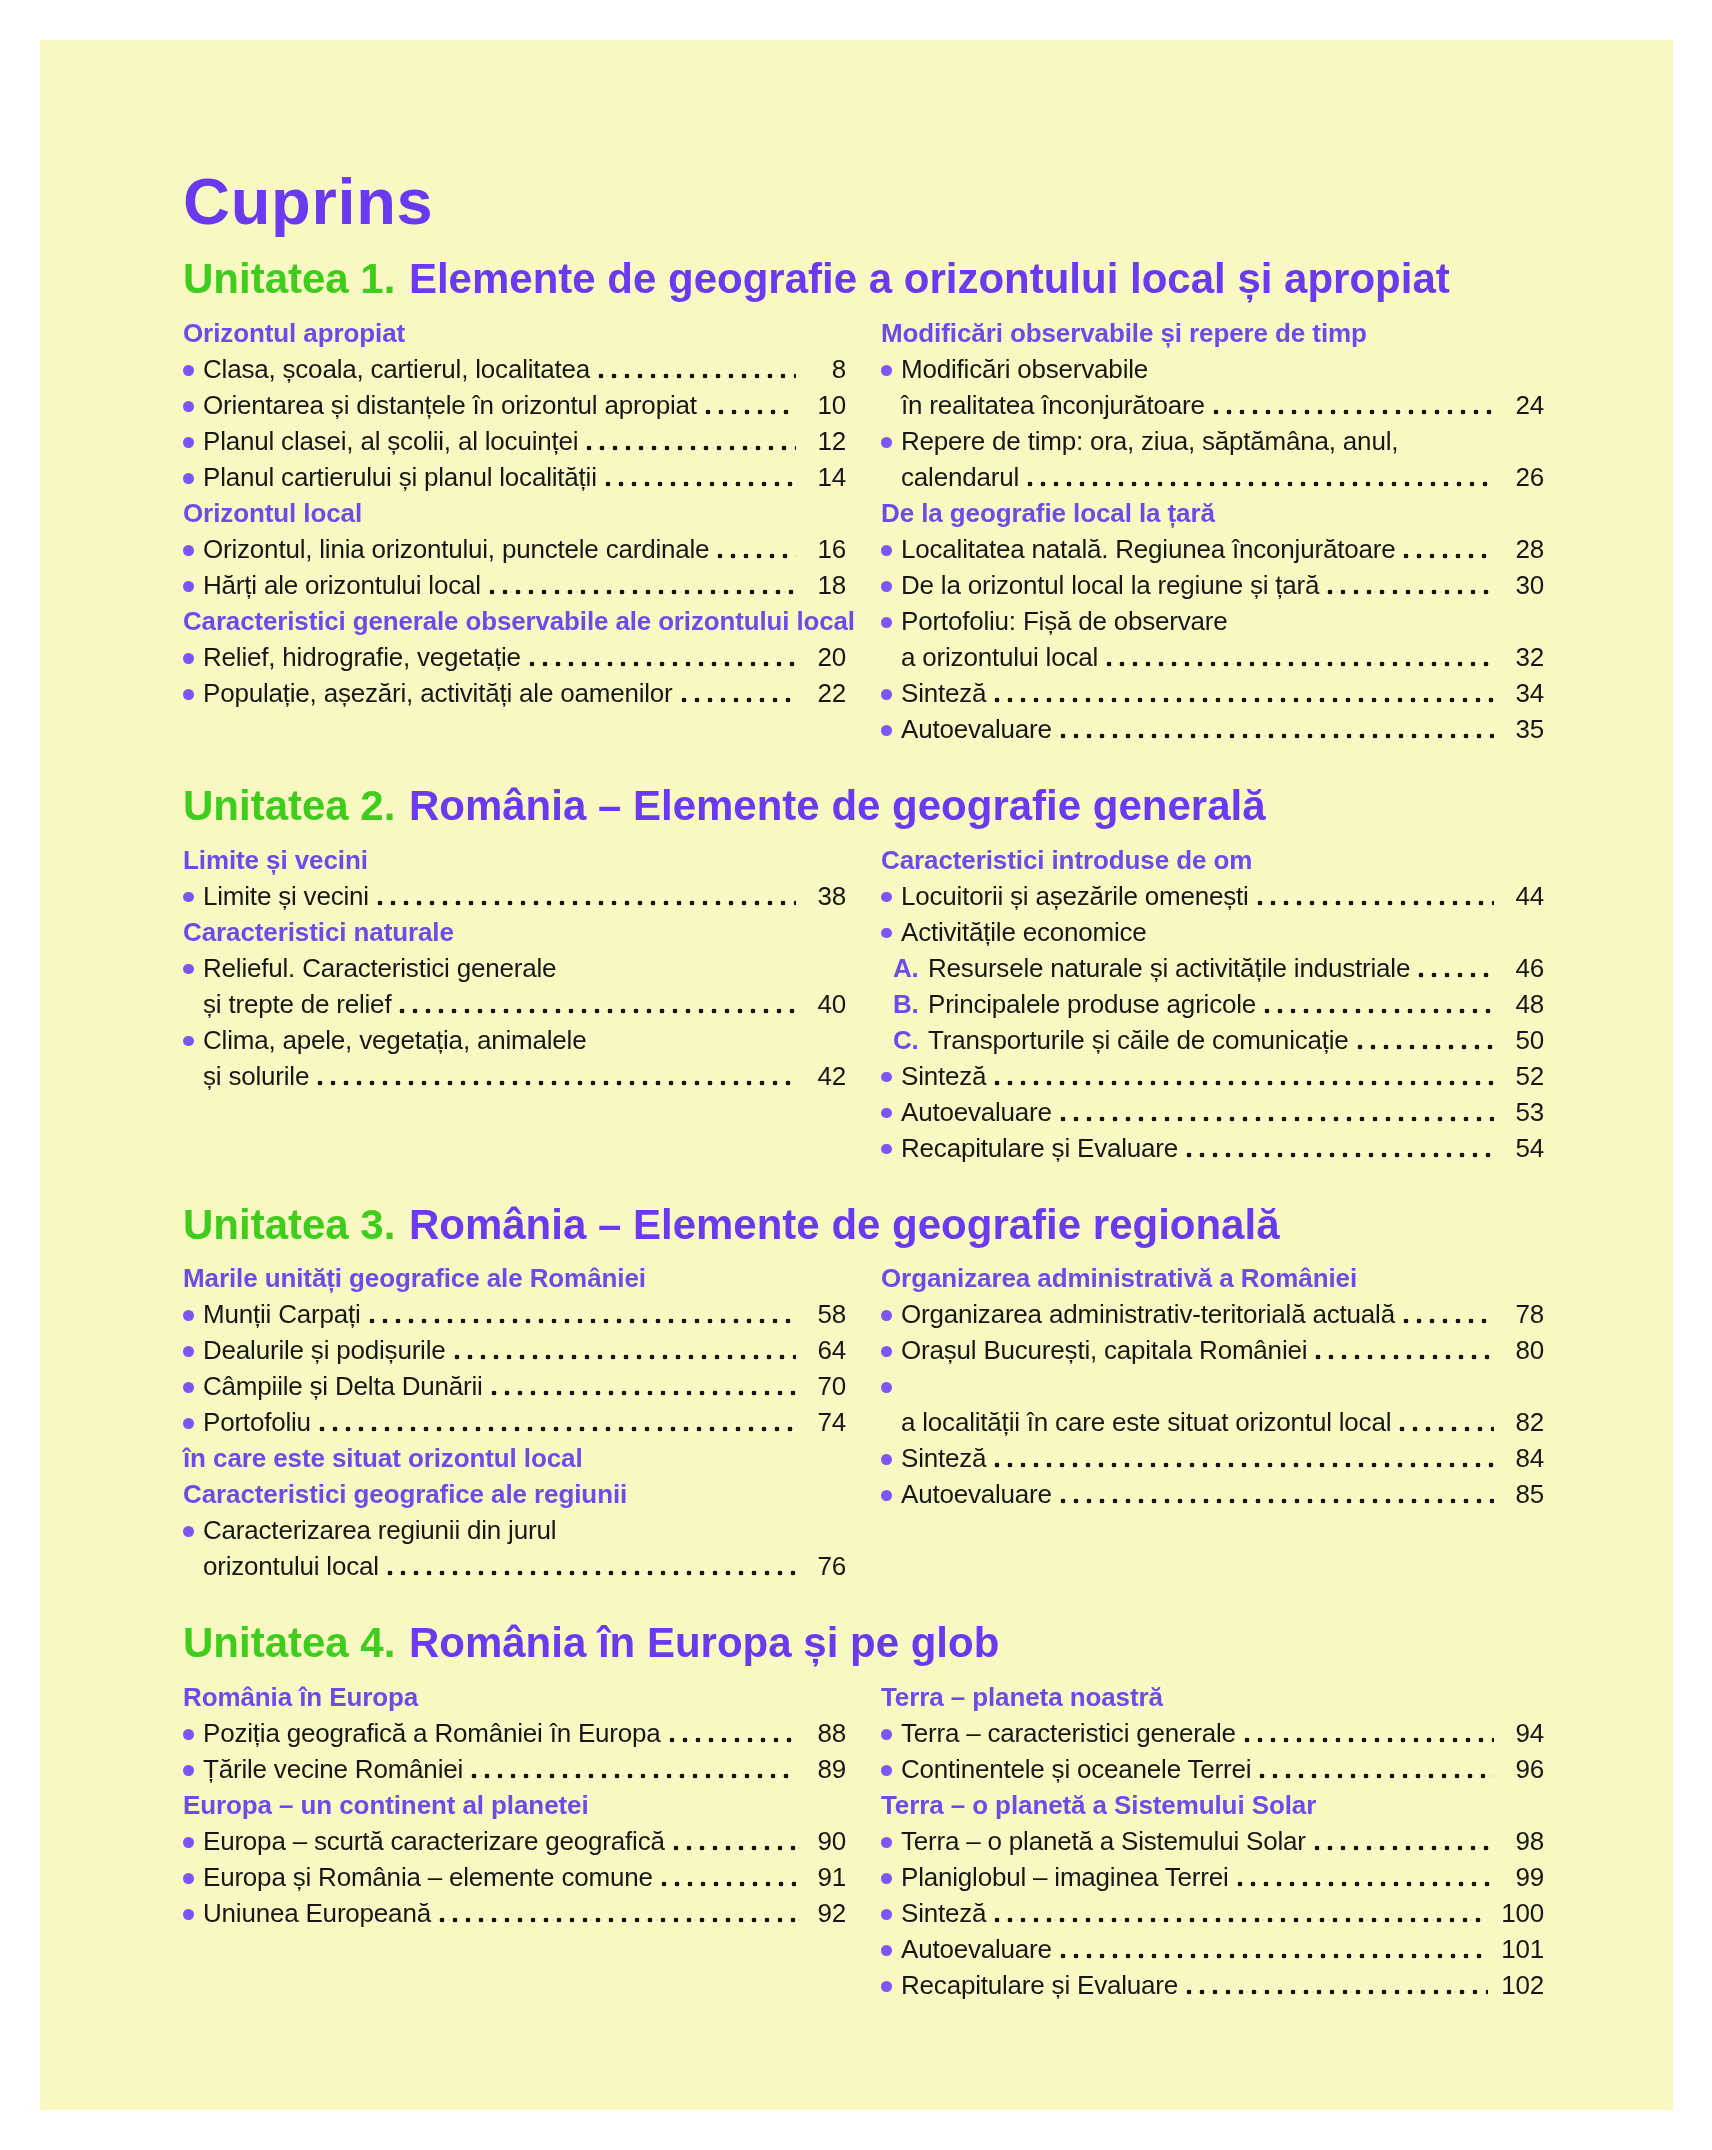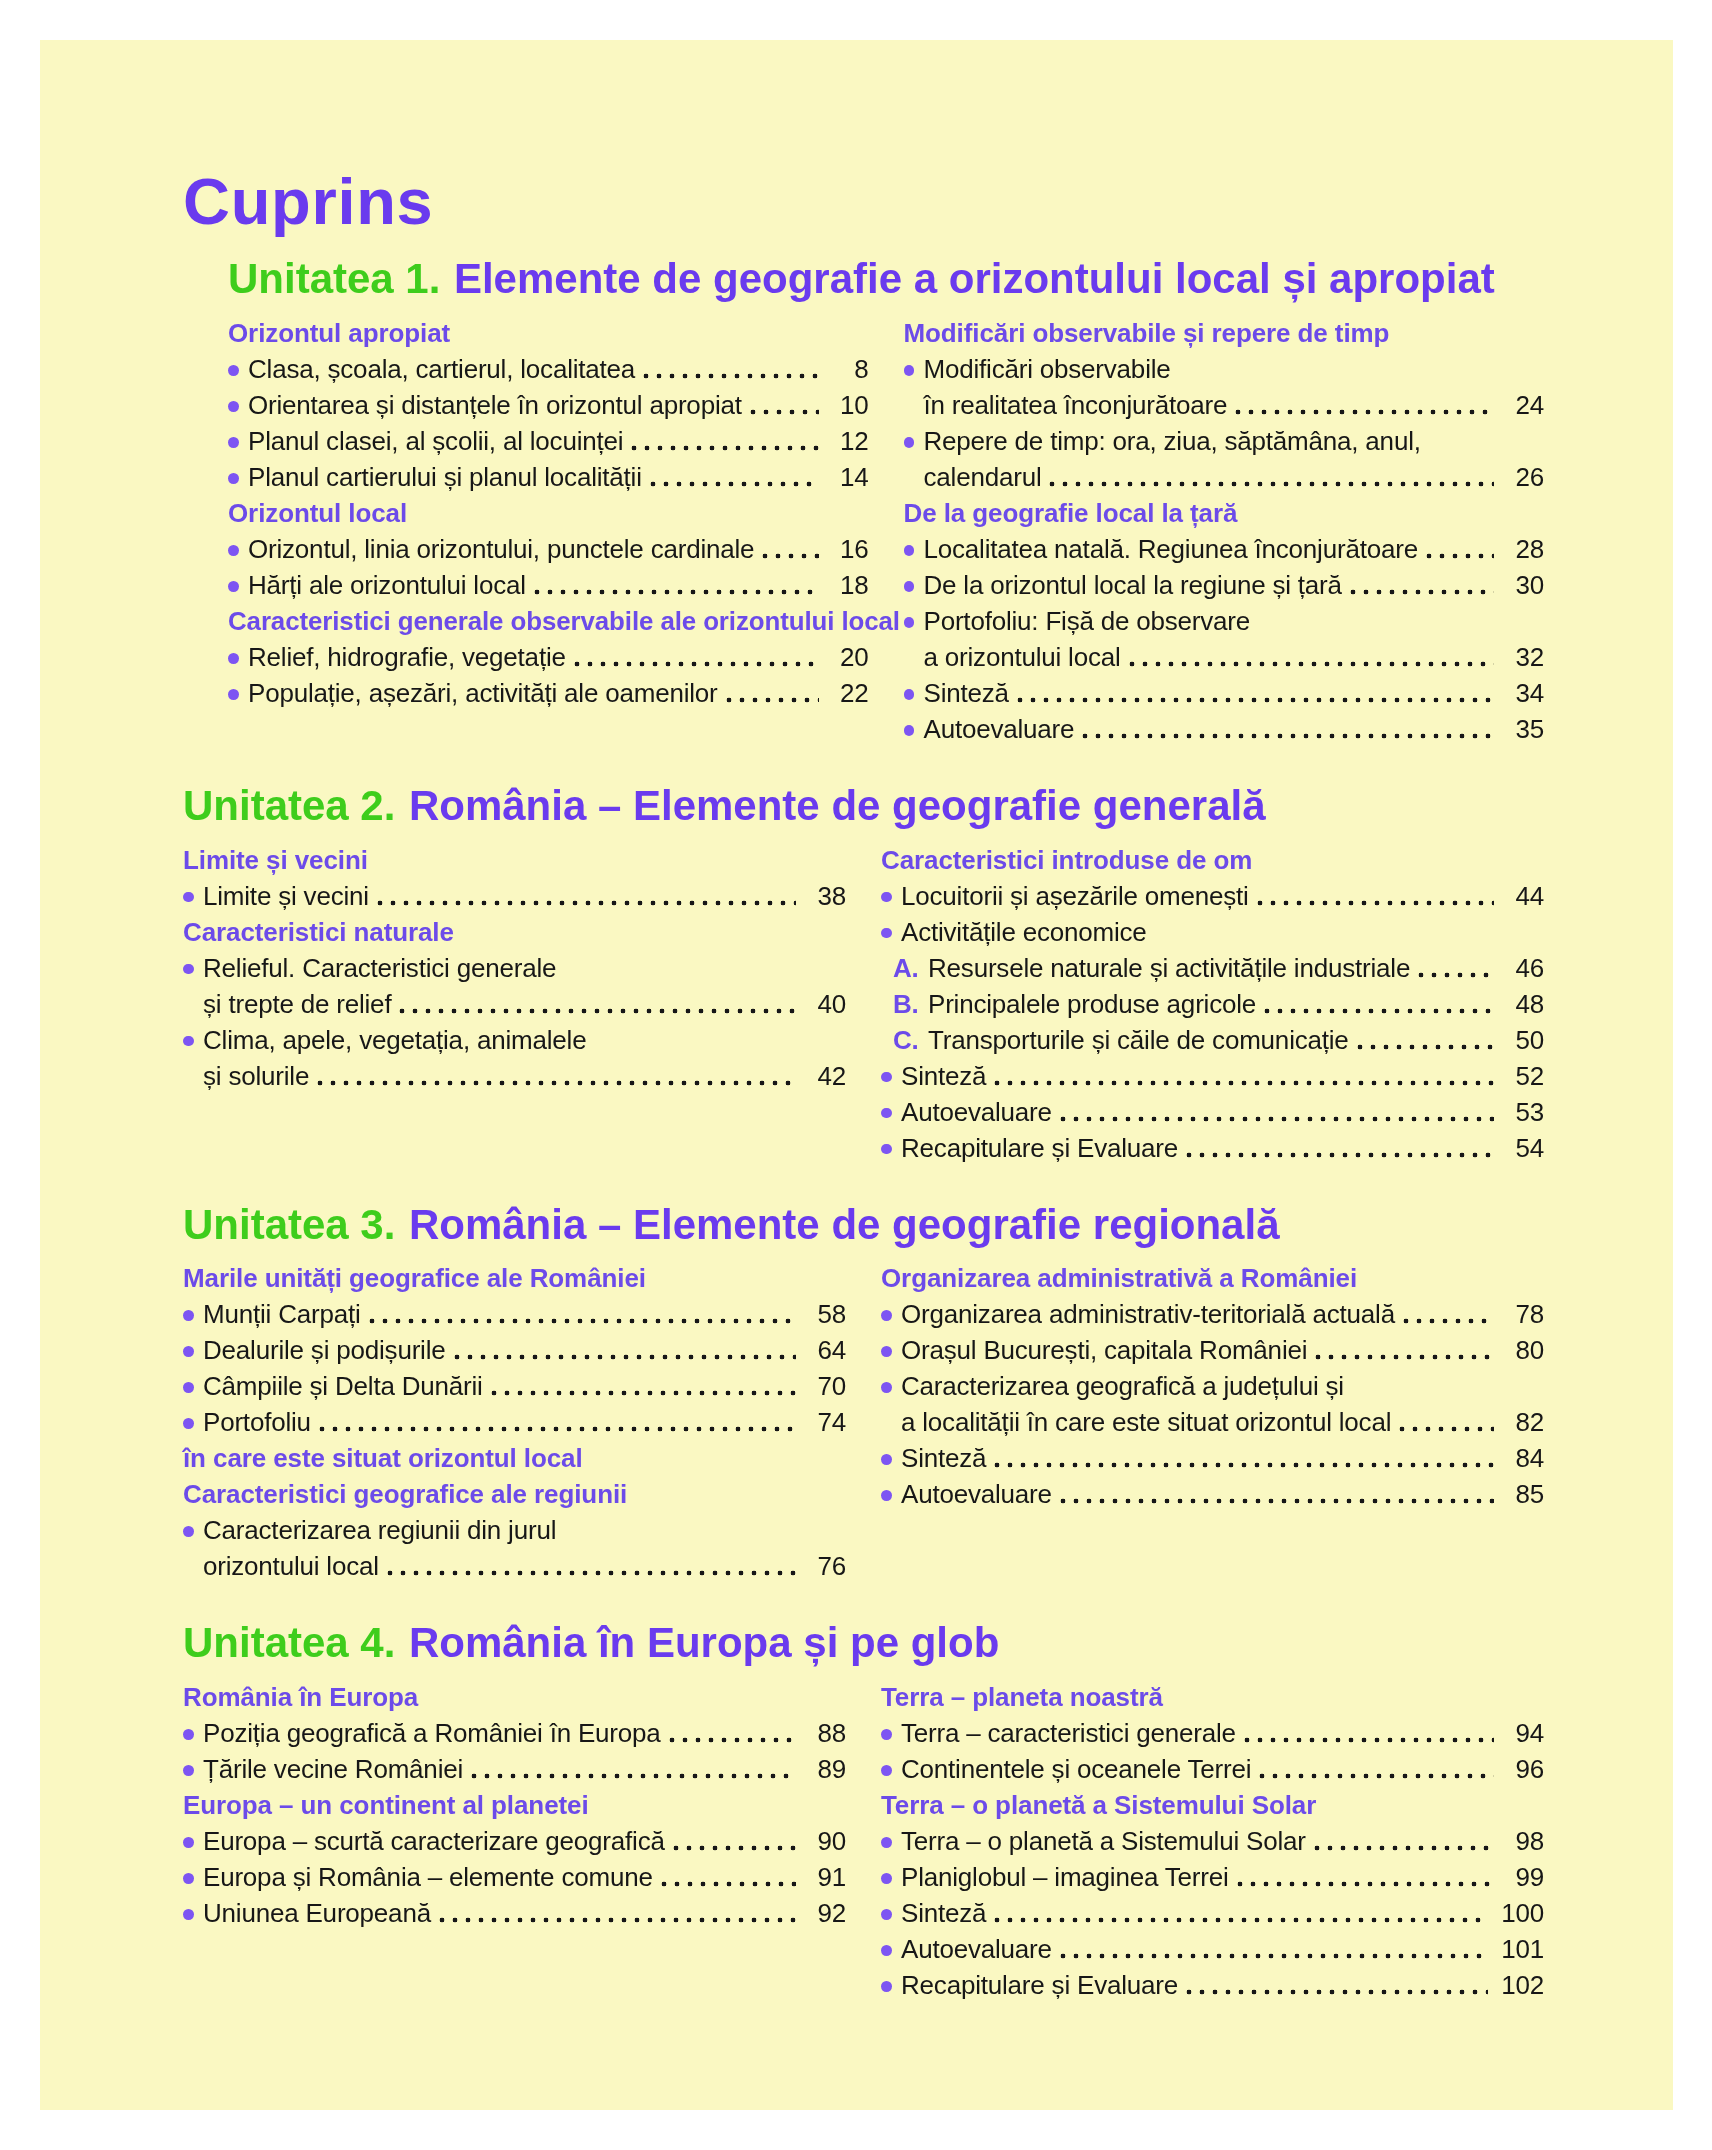--- a/index.html
+++ b/index.html
@@ -12,21 +12,21 @@
     --text:#171717;
   }
   *{margin:0;padding:0;box-sizing:border-box;}
   body{background:var(--bg);font-family:"Liberation Sans",sans-serif;}
   .canvas{position:relative;width:1692px;height:2151px;background:var(--bg);overflow:hidden;}
   .sheet{position:absolute;left:40px;top:40px;width:1633px;height:2070px;background:var(--sheet);
          padding:128px 129px 0 143px;}
   .title{font-size:65px;line-height:67px;font-weight:800;color:var(--title);
          letter-spacing:0.7px;margin:0 0 19px 0;}
   .unit{margin-top:34px;}
-  .unit:first-child{margin-top:0;margin-left:45px;}
+  .unit:first-child{margin-top:0;}
   .unit-header{display:flex;align-items:baseline;font-weight:800;font-size:42px;line-height:50px;white-space:nowrap;}
   .unit-label{color:var(--green);padding-right:13.5px;flex:0 0 auto;}
   .unit-title{color:var(--title);}
   .columns{display:flex;margin-top:10.8px;}
   .col{flex:1 1 0;min-width:0;}
   .col + .col{margin-left:35px;}
   .row{display:flex;align-items:baseline;font-size:26px;line-height:36px;min-height:36px;
        color:var(--text);font-weight:500;letter-spacing:-0.2px;}
   .row.heading .text{font-weight:bold;color:var(--heading);letter-spacing:-0.1px;}
   .text{flex:0 0 auto;white-space:nowrap;transform-origin:left bottom;}
@@ -336,21 +336,20 @@
                 <span class="page">78</span>
               </div>
               <div class="row entry">
                 <span class="bullet"></span>
                 <span class="text fit">Orașul București, capitala României</span>
                 <span class="leader"></span>
                 <span class="page">80</span>
               </div>
               <div class="row entry">
                 <span class="bullet"></span>
-                <span class="text fit">Caracterizarea geografică a județului și</span>
               </div>
               <div class="row entry">
                 <span class="spacer28"></span>
                 <span class="text fit">a localității în care este situat orizontul local</span>
                 <span class="leader"></span>
                 <span class="page">82</span>
               </div>
               <div class="row entry">
                 <span class="bullet"></span>
                 <span class="text fit">Sinteză</span>

